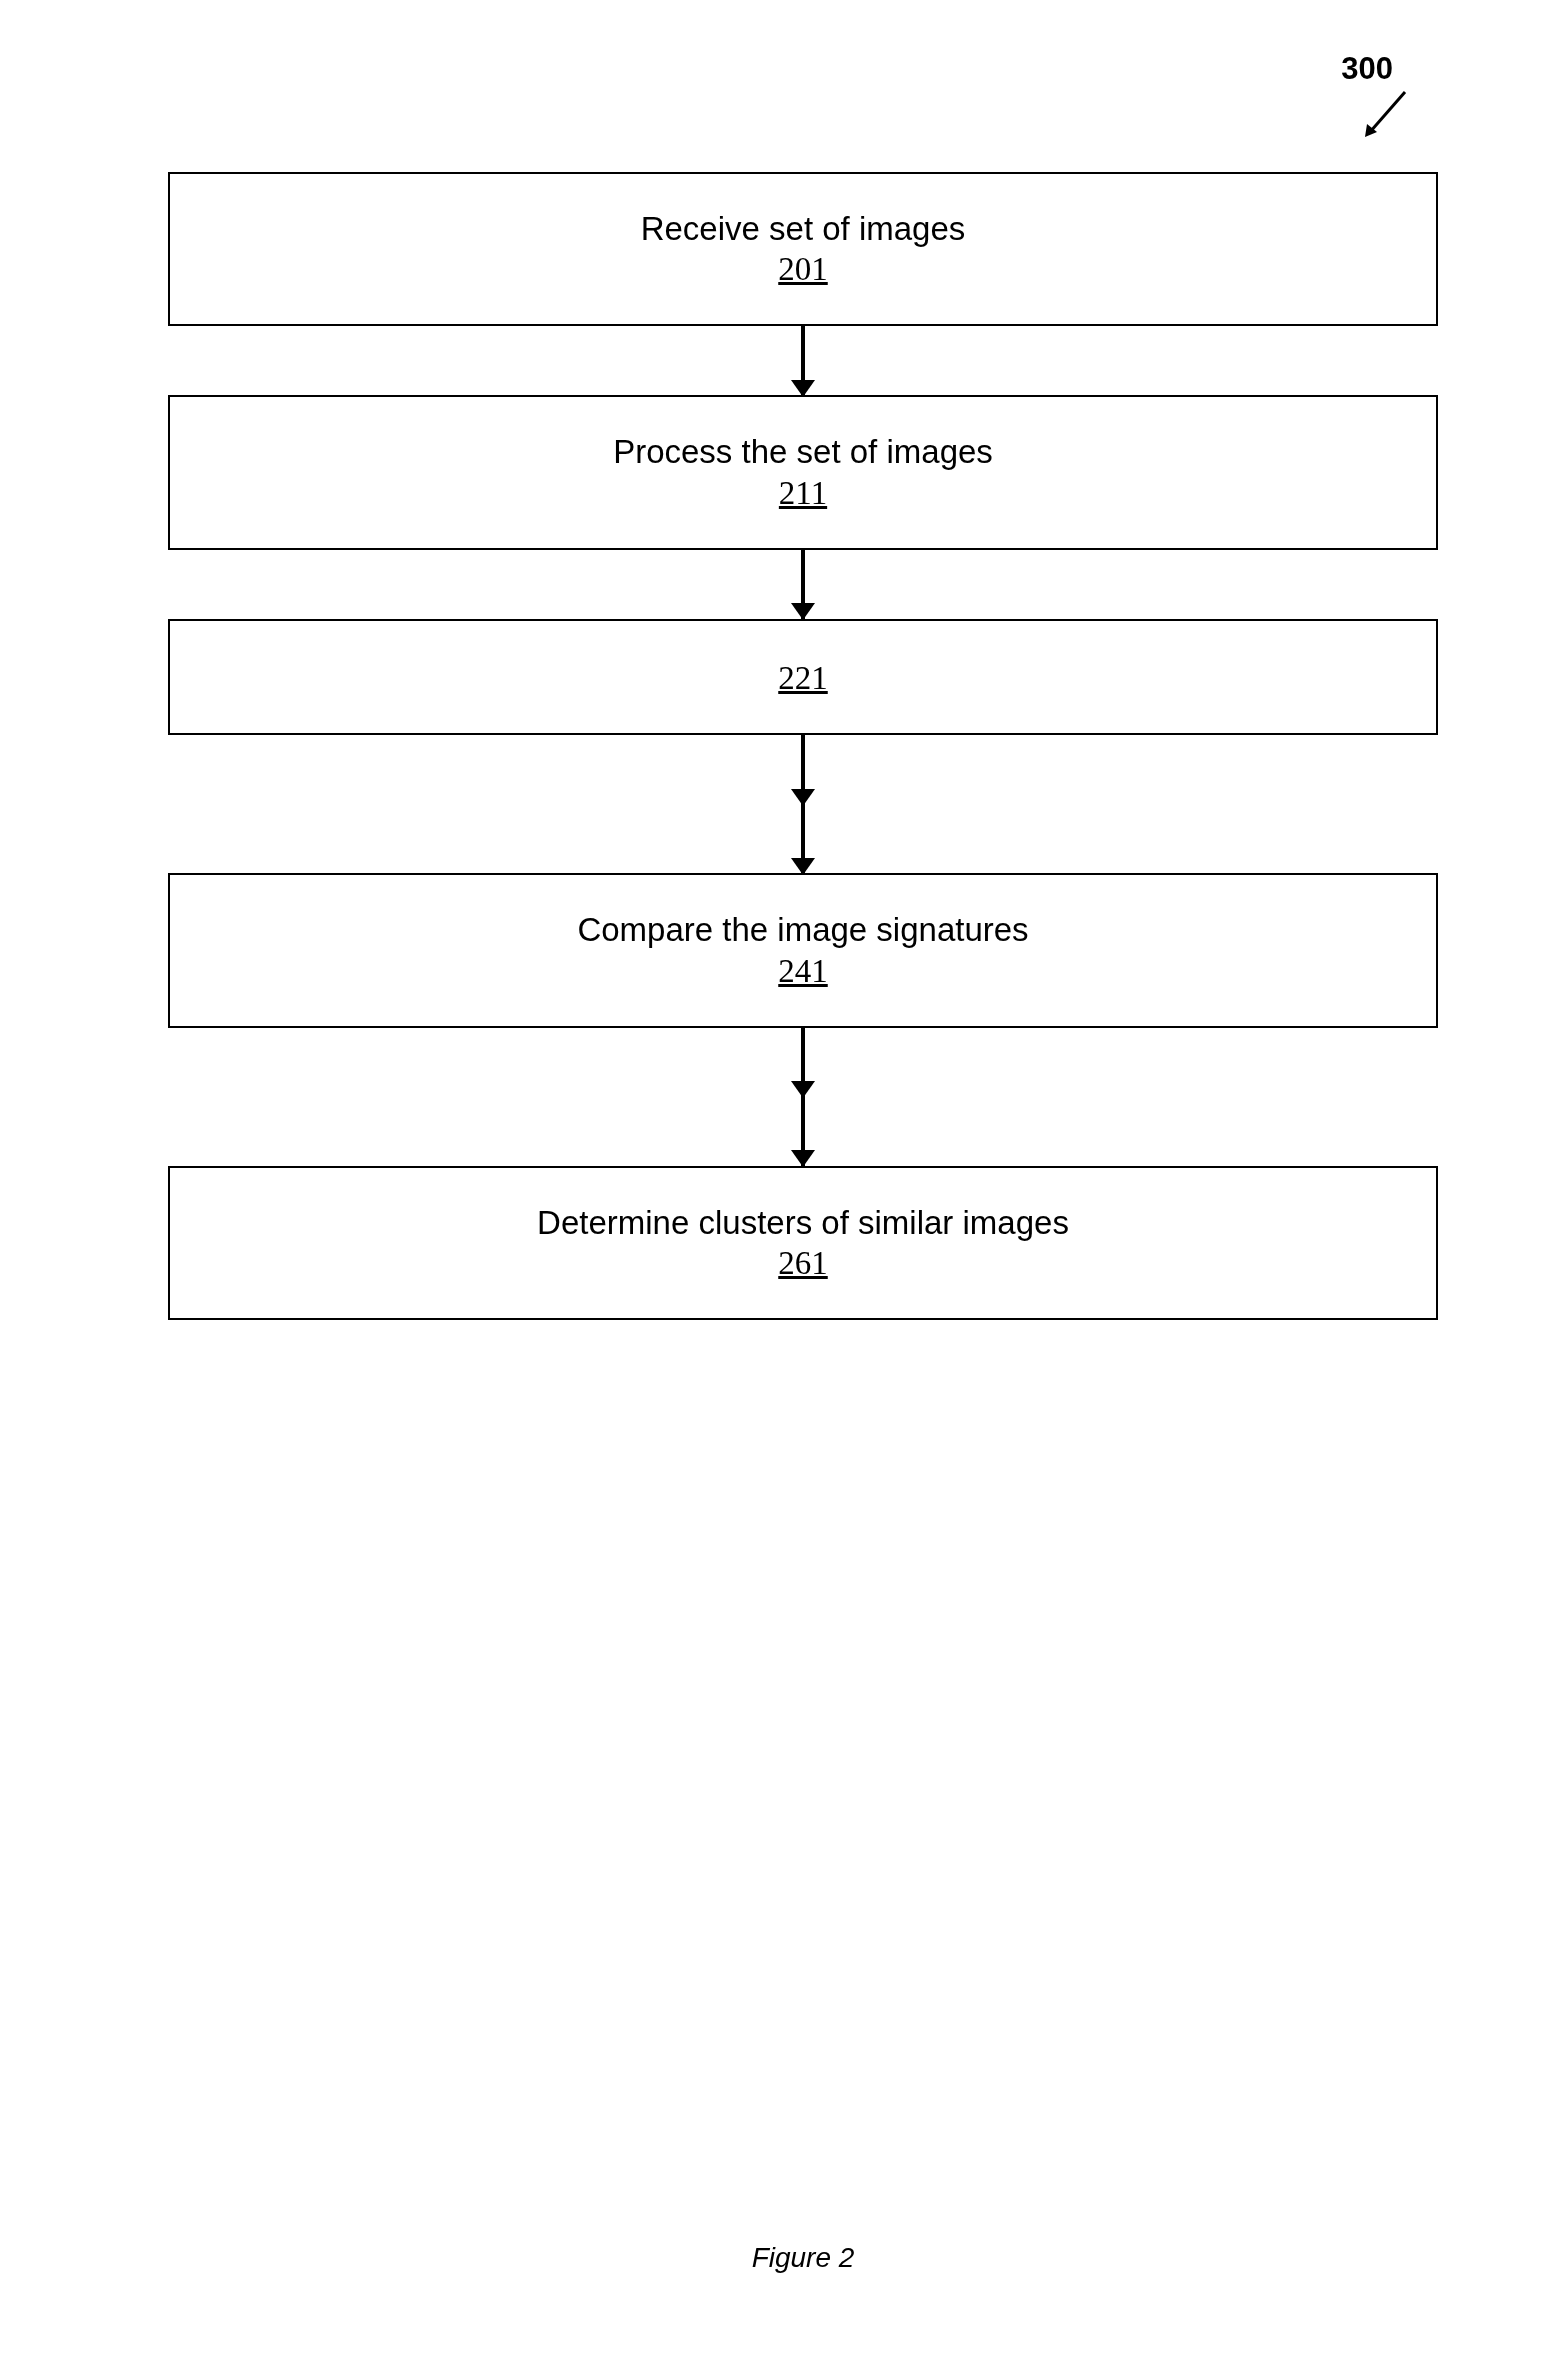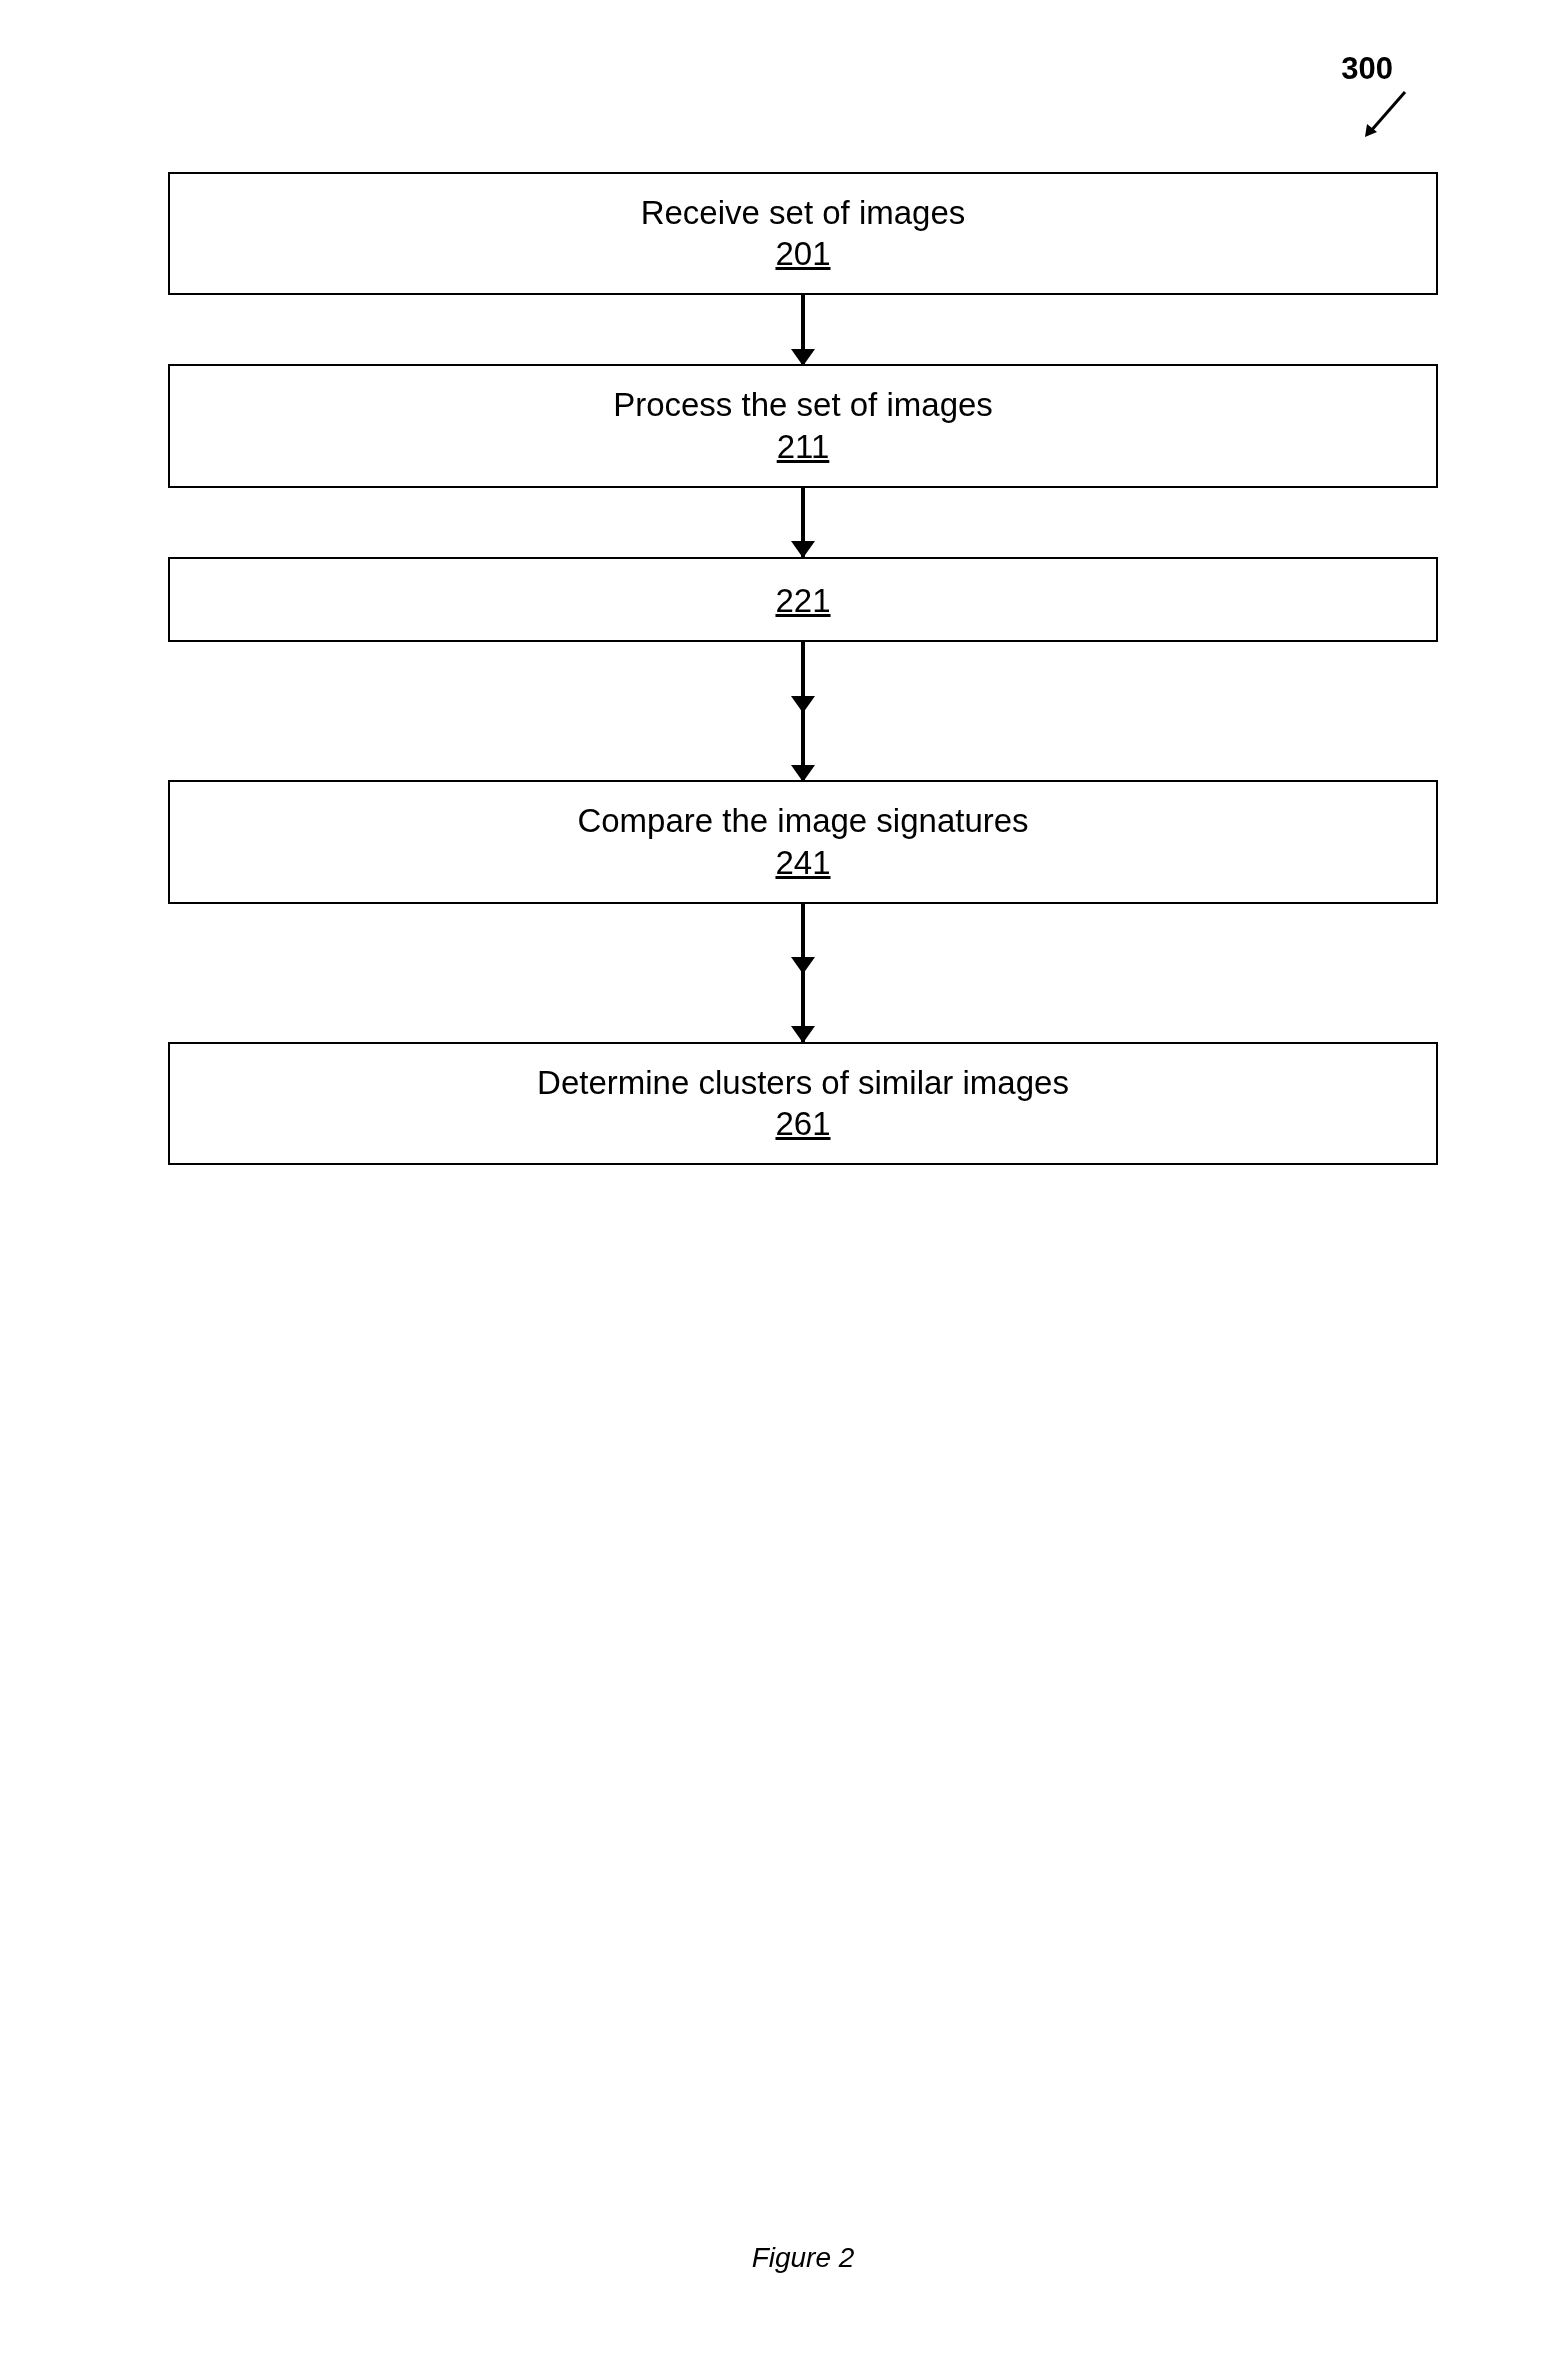--- a/index.html
+++ b/index.html
@@ -48,38 +48,39 @@
       transform: translateX(-50%);
       width: 1270px;
       display: flex;
       flex-direction: column;
       align-items: center;
     }
 
     .flow-box {
       width: 1270px;
       border: 2.6px solid #000;
-      padding: 20px 34px;
+      padding: 36px 34px;
       text-align: center;
       background: #ffffff;
       position: relative;
     }
 
     .flow-box-title {
       font-size: 33px;
       color: #000;
       display: block;
     }
 
     .flow-box-number {
       font-size: 33px;
       color: #000;
       text-decoration: underline;
       display: block;
       margin-top: 3.4px;
+      font-family: Liberation Serif, serif;
     }
 
     .arrow-connector {
       width: 3.4px;
       height: 69px;
       background: #000;
       position: relative;
       display: flex;
       flex-direction: column;
       align-items: center;

